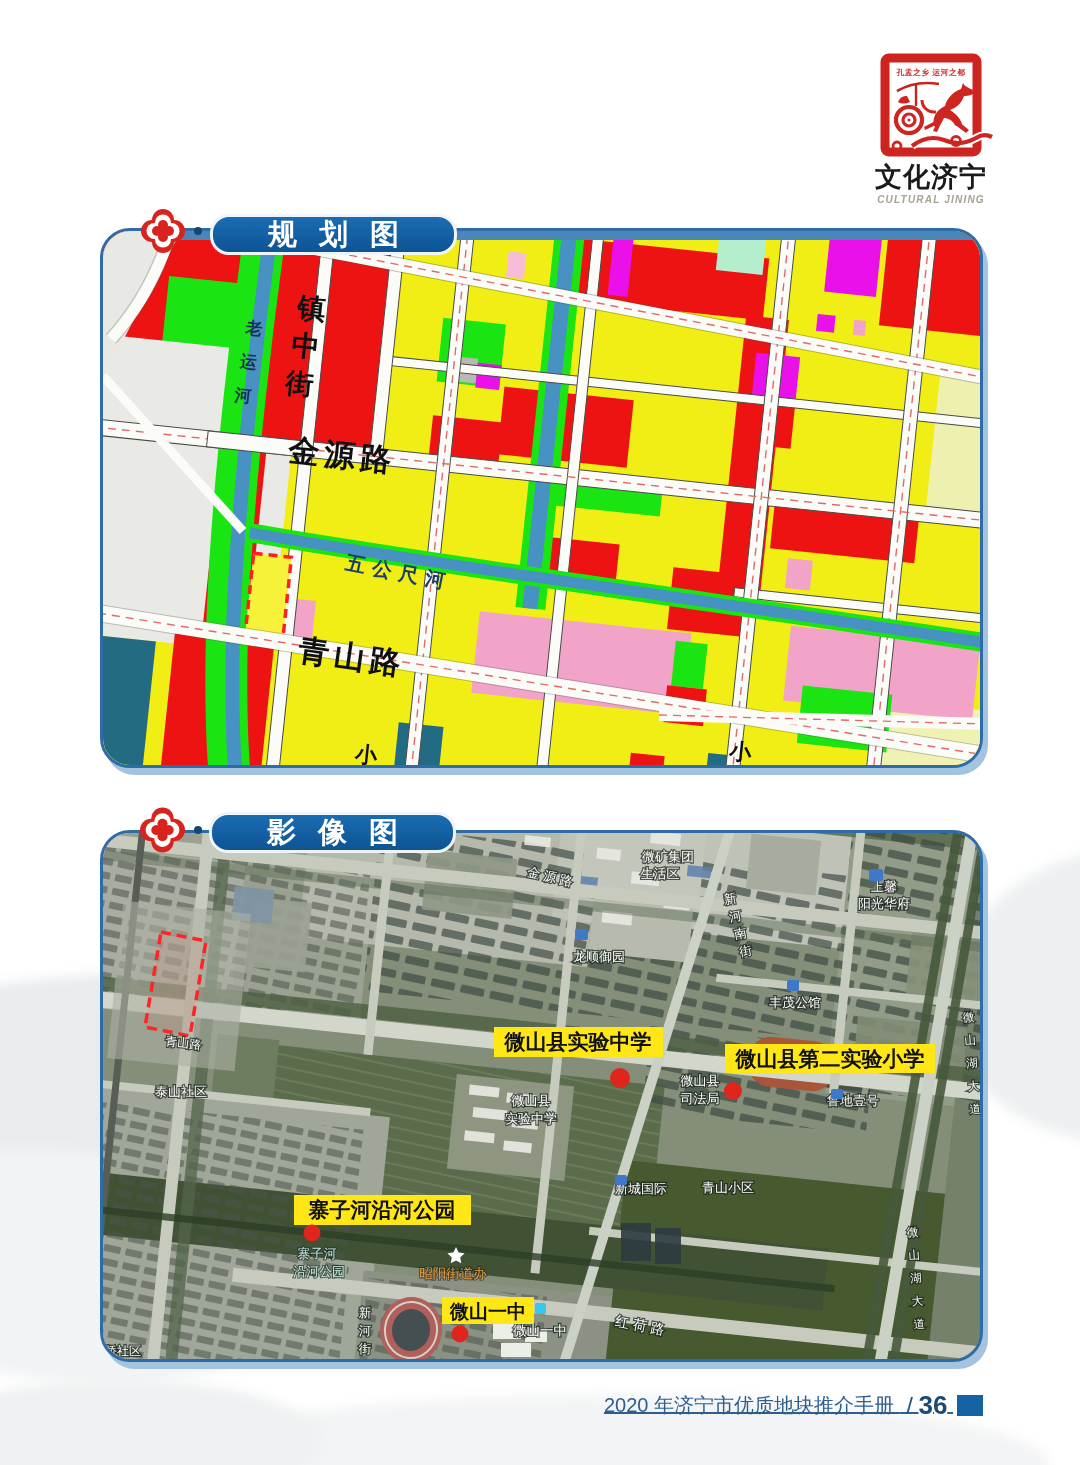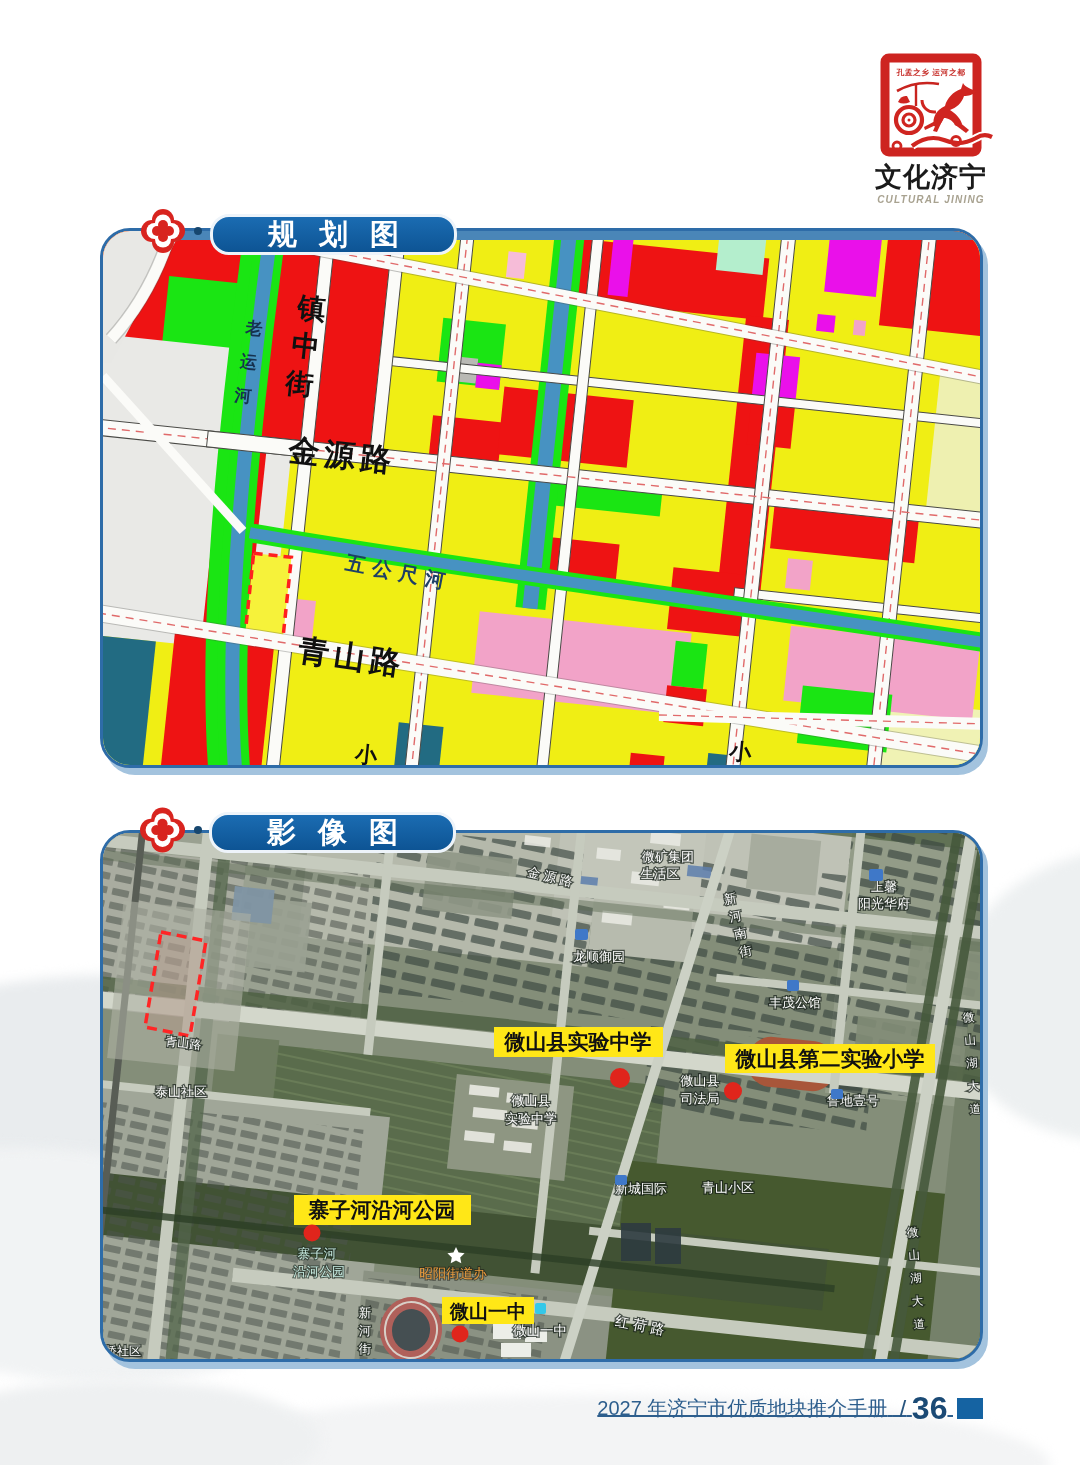--- a/index.html
+++ b/index.html
@@ -435,17 +435,17 @@
       <g fill="#e0251c">
         <circle cx="517" cy="245" r="10"></circle>
         <circle cx="630" cy="258" r="9"></circle>
         <circle cx="209" cy="400" r="8.5"></circle>
         <circle cx="357" cy="501" r="8.5"></circle>
       </g>
     </svg>
   </div>
 
   <div class="abs" style="left:0;top:1390px;width:983px;text-align:right;color:#2d5e8d;font-size:20px;">
-    <span style="vertical-align:middle;">2027 年济宁市优质地块推介手册</span>
+    <span style="vertical-align:middle;">2020 年济宁市优质地块推介手册</span>
     <span style="vertical-align:middle;font-size:24px;color:#26547e;">&nbsp;/</span>
-    <span style="vertical-align:middle;font-size:32px;font-weight:bold;color:#1b4a75;">36</span>
+    <span style="vertical-align:middle;font-size:26px;font-weight:bold;color:#1b4a75;">36</span>
     <span style="display:inline-block;vertical-align:middle;width:26px;height:21px;background:#1563a2;margin-left:4px;"></span>
   </div>
 
 </body></html>

